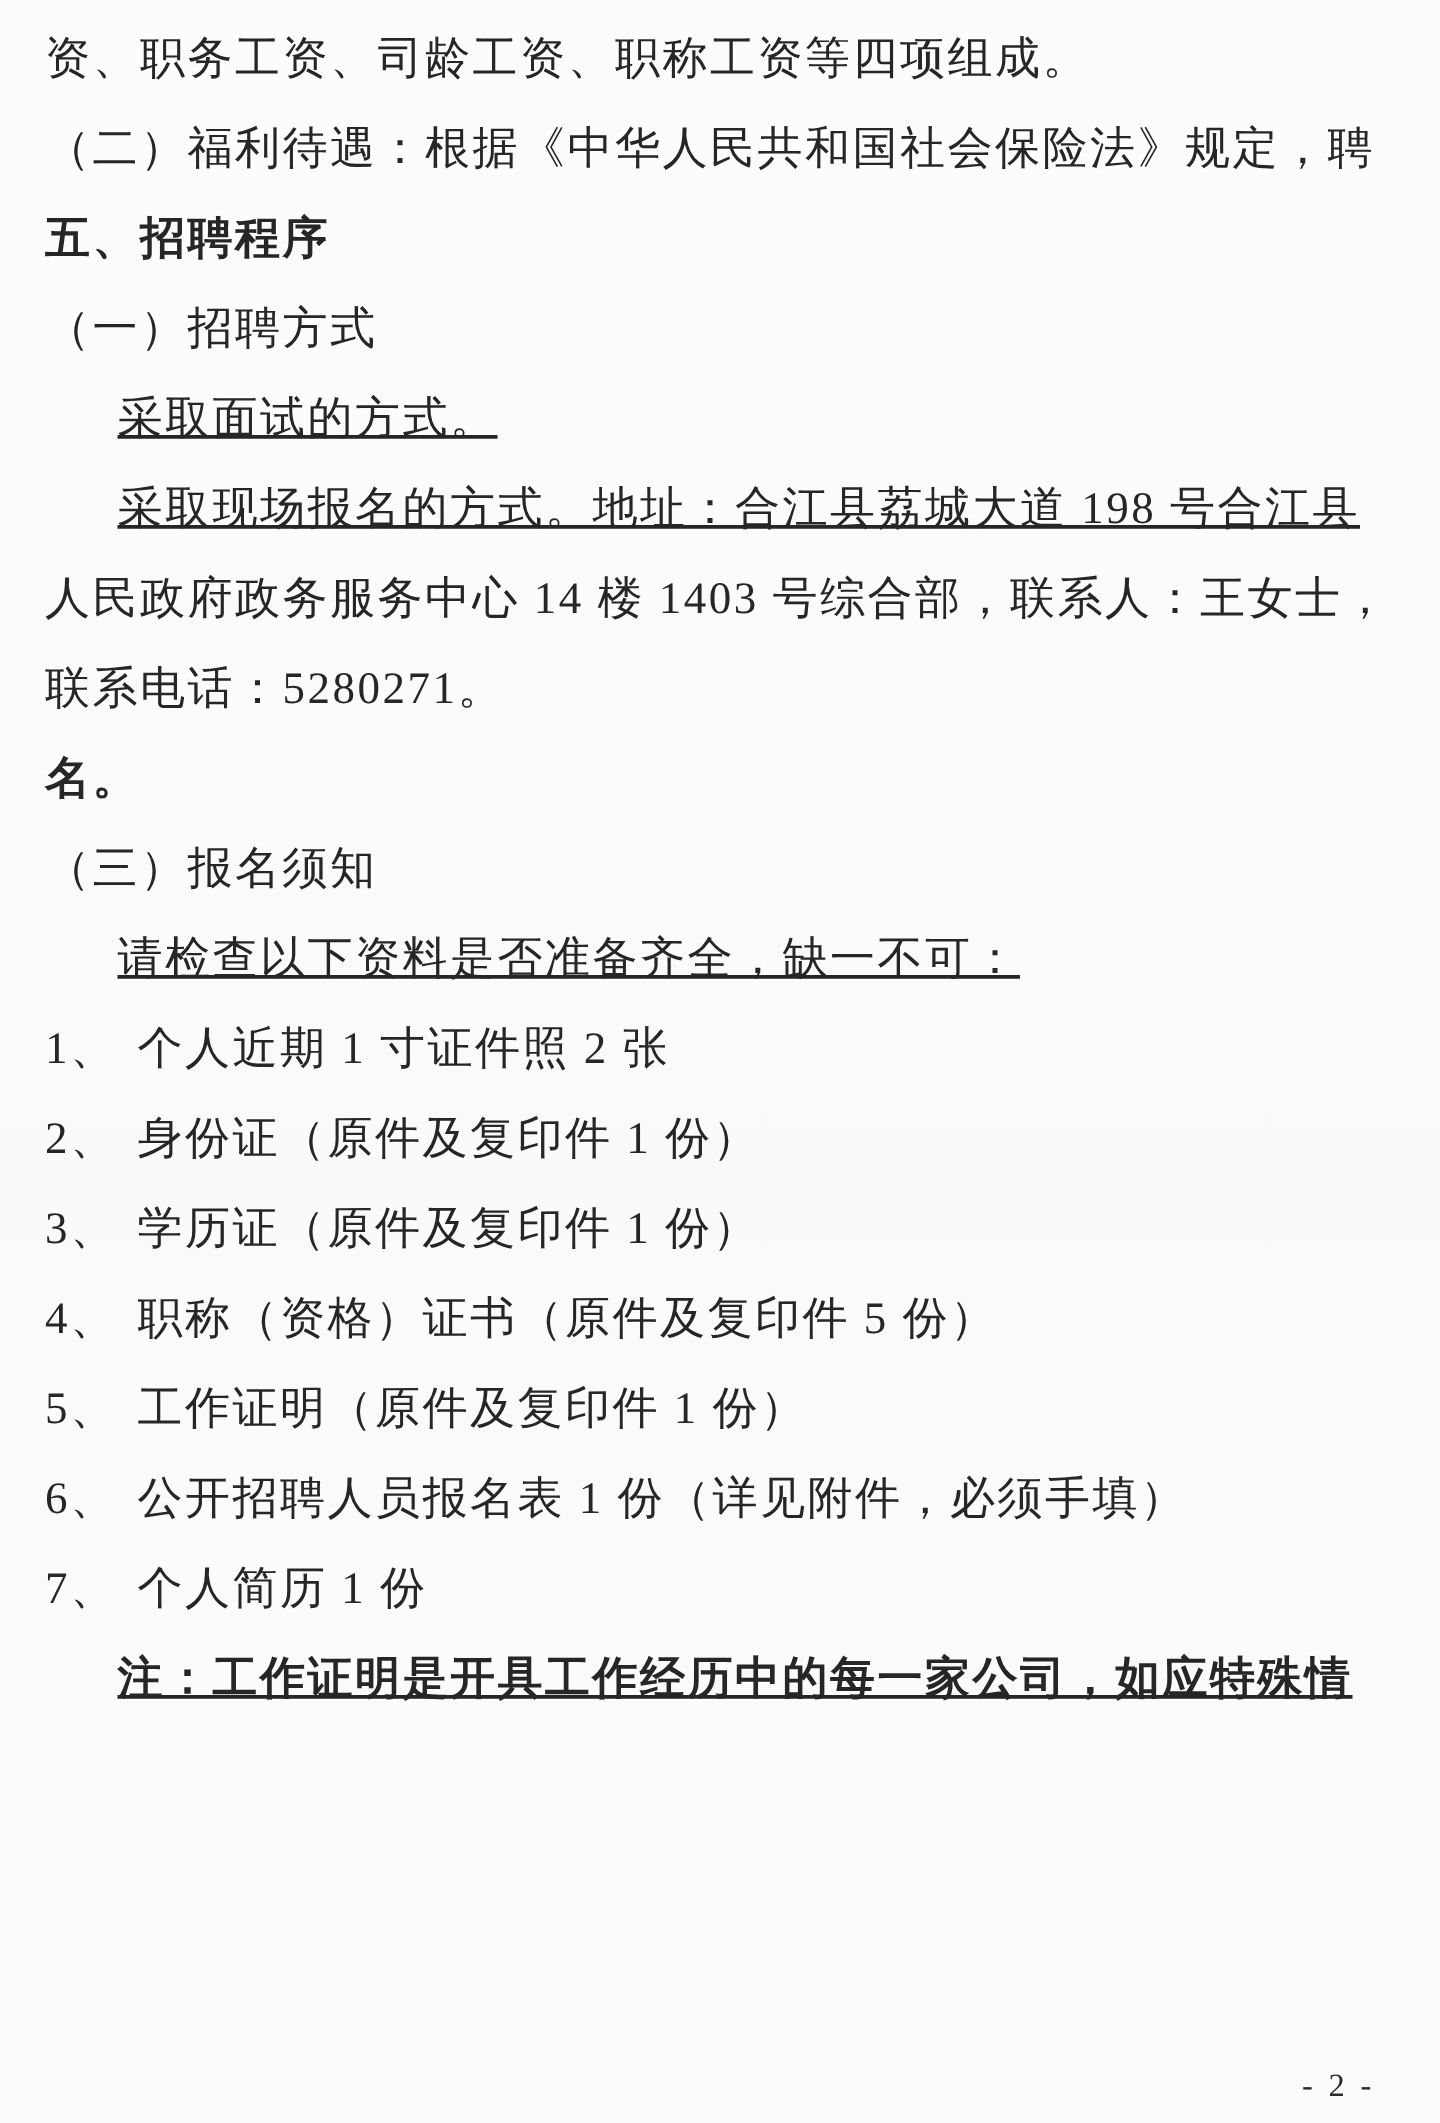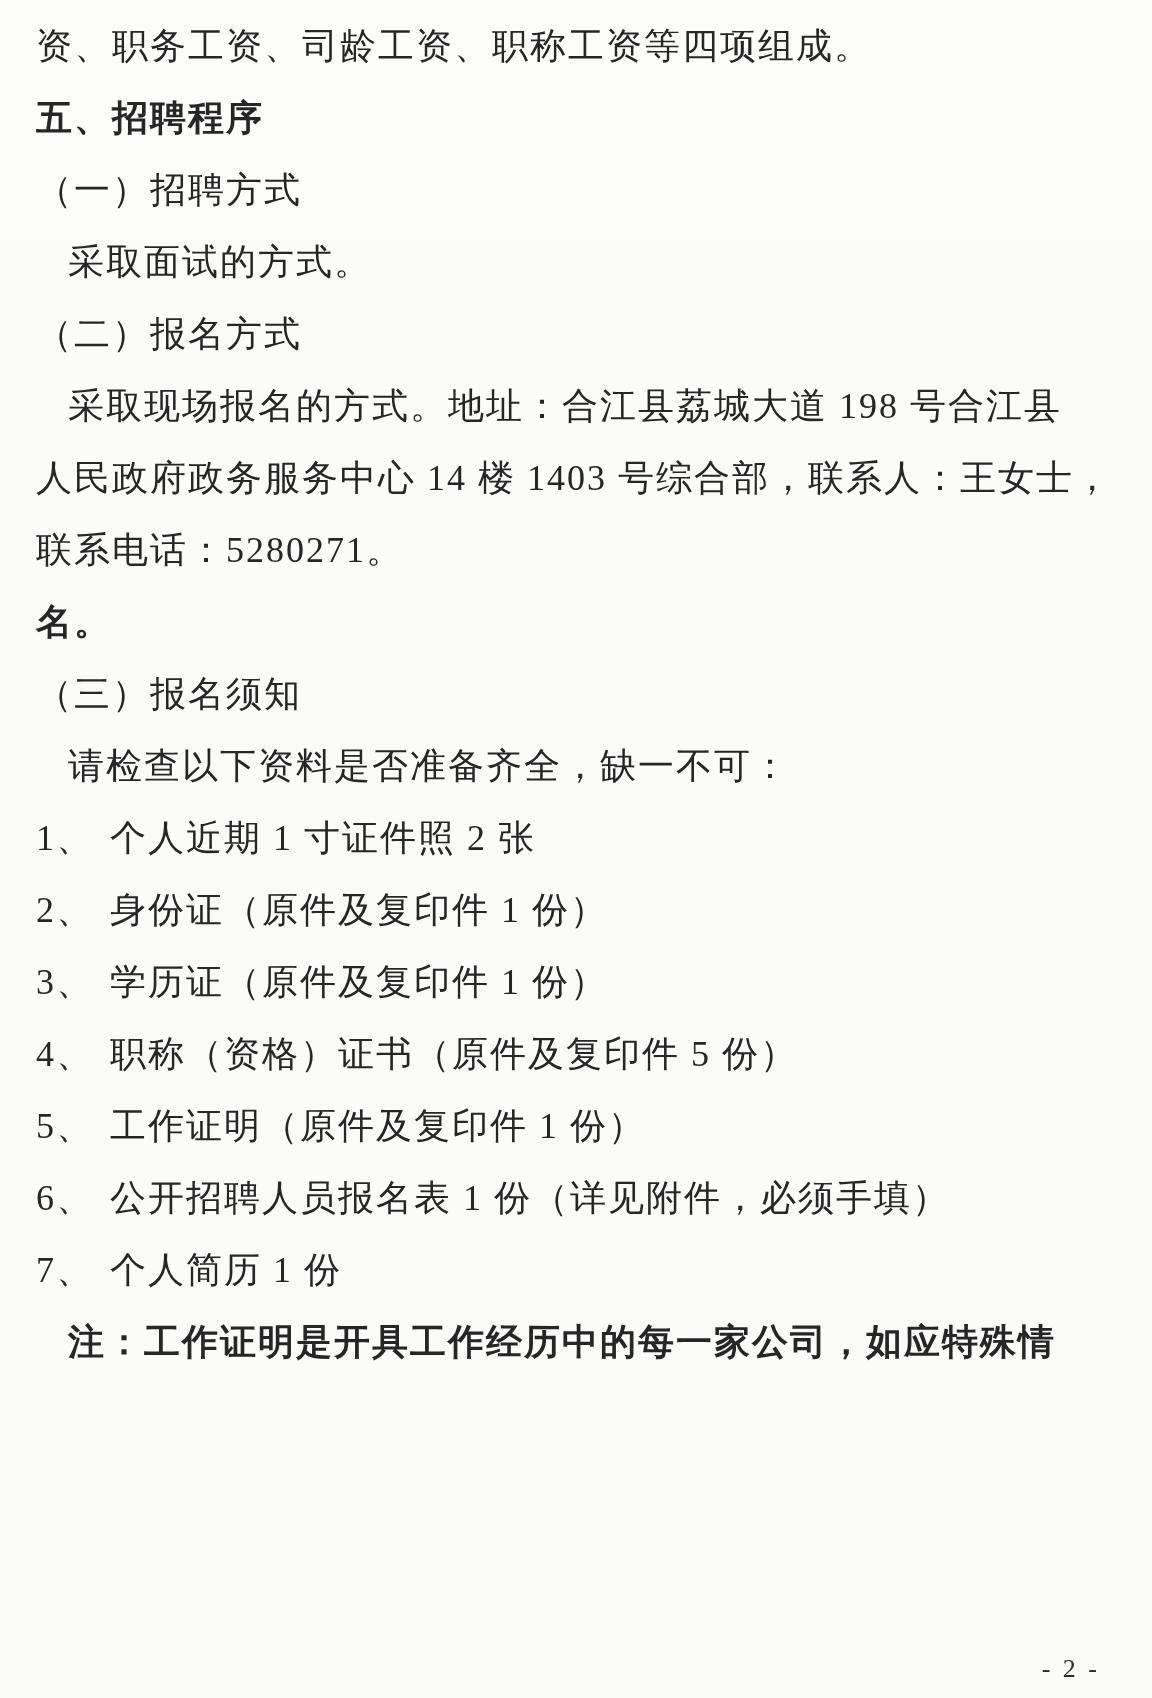--- a/index.html
+++ b/index.html
@@ -29,21 +29,21 @@
     color: #262626;
   }
   .line {
     height: 72px;
     line-height: 72px;
     font-size: 36px;
     letter-spacing: 2px;
     white-space: nowrap;
   }
   .line.flush { margin-left: 0; }
-  .line.indent { margin-left: 32px; }
+  .line.indent { margin-left: 58px; text-decoration: underline; }
   .line.list { }
   .line.bold { font-weight: 700; }
   .num {
     display: inline-block;
     margin-right: 16px;
   }
   .page-number {
     position: absolute;
     right: 52px;
     bottom: 14px;
@@ -51,24 +51,24 @@
     letter-spacing: 3px;
     color: #2c2c2c;
   }
 </style>
 </head>
 <body>
 
 <div class="page">
   <div class="doc-body">
       <div class="line flush">资、职务工资、司龄工资、职称工资等四项组成。</div>
+      <div class="line flush">（二）福利待遇：根据《中华人民共和国社会保险法》规定，聘</div>
       <div class="line flush bold">五、招聘程序</div>
       <div class="line flush">（一）招聘方式</div>
       <div class="line indent">采取面试的方式。</div>
-      <div class="line flush">（二）报名方式</div>
       <div class="line indent">采取现场报名的方式。地址：合江县荔城大道 198 号合江县</div>
       <div class="line flush">人民政府政务服务中心 14 楼 1403 号综合部，联系人：王女士，</div>
       <div class="line flush">联系电话：5280271。</div>
       <div class="line flush bold">名。</div>
       <div class="line flush">（三）报名须知</div>
       <div class="line indent">请检查以下资料是否准备齐全，缺一不可：</div>
       <div class="line list"><span class="num">1、</span><span>个人近期 1 寸证件照 2 张</span></div>
       <div class="line list"><span class="num">2、</span><span>身份证（原件及复印件 1 份）</span></div>
       <div class="line list"><span class="num">3、</span><span>学历证（原件及复印件 1 份）</span></div>
       <div class="line list"><span class="num">4、</span><span>职称（资格）证书（原件及复印件 5 份）</span></div>

